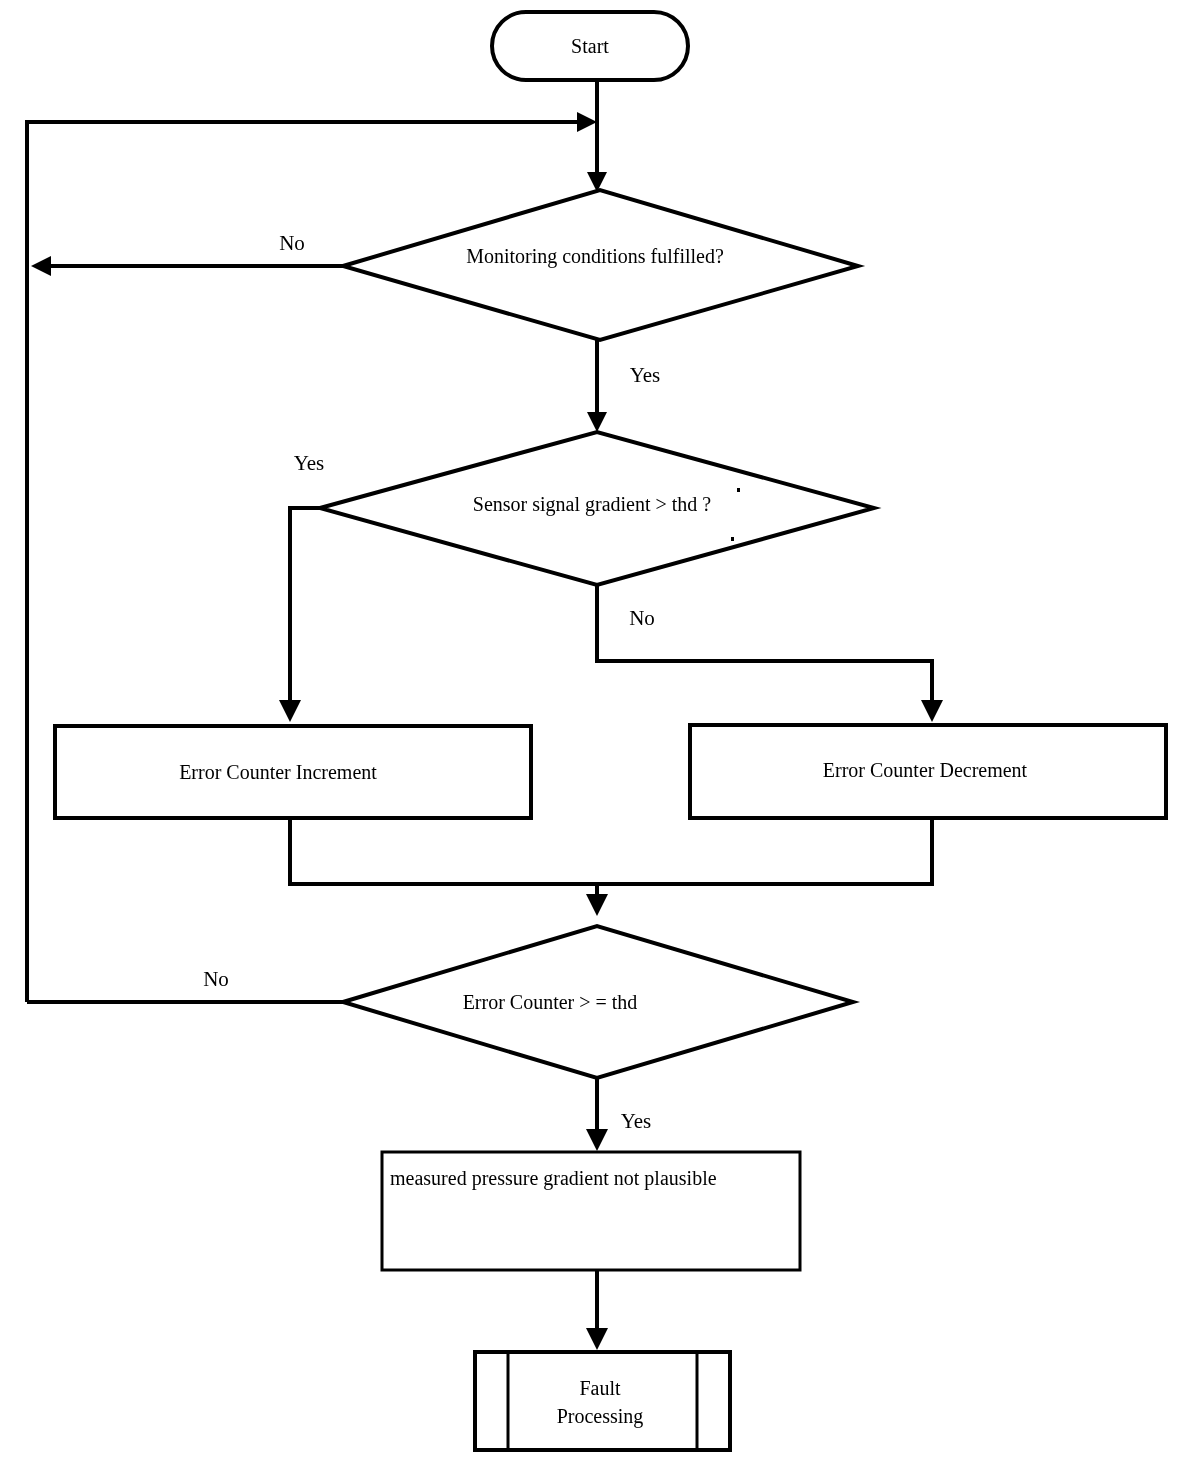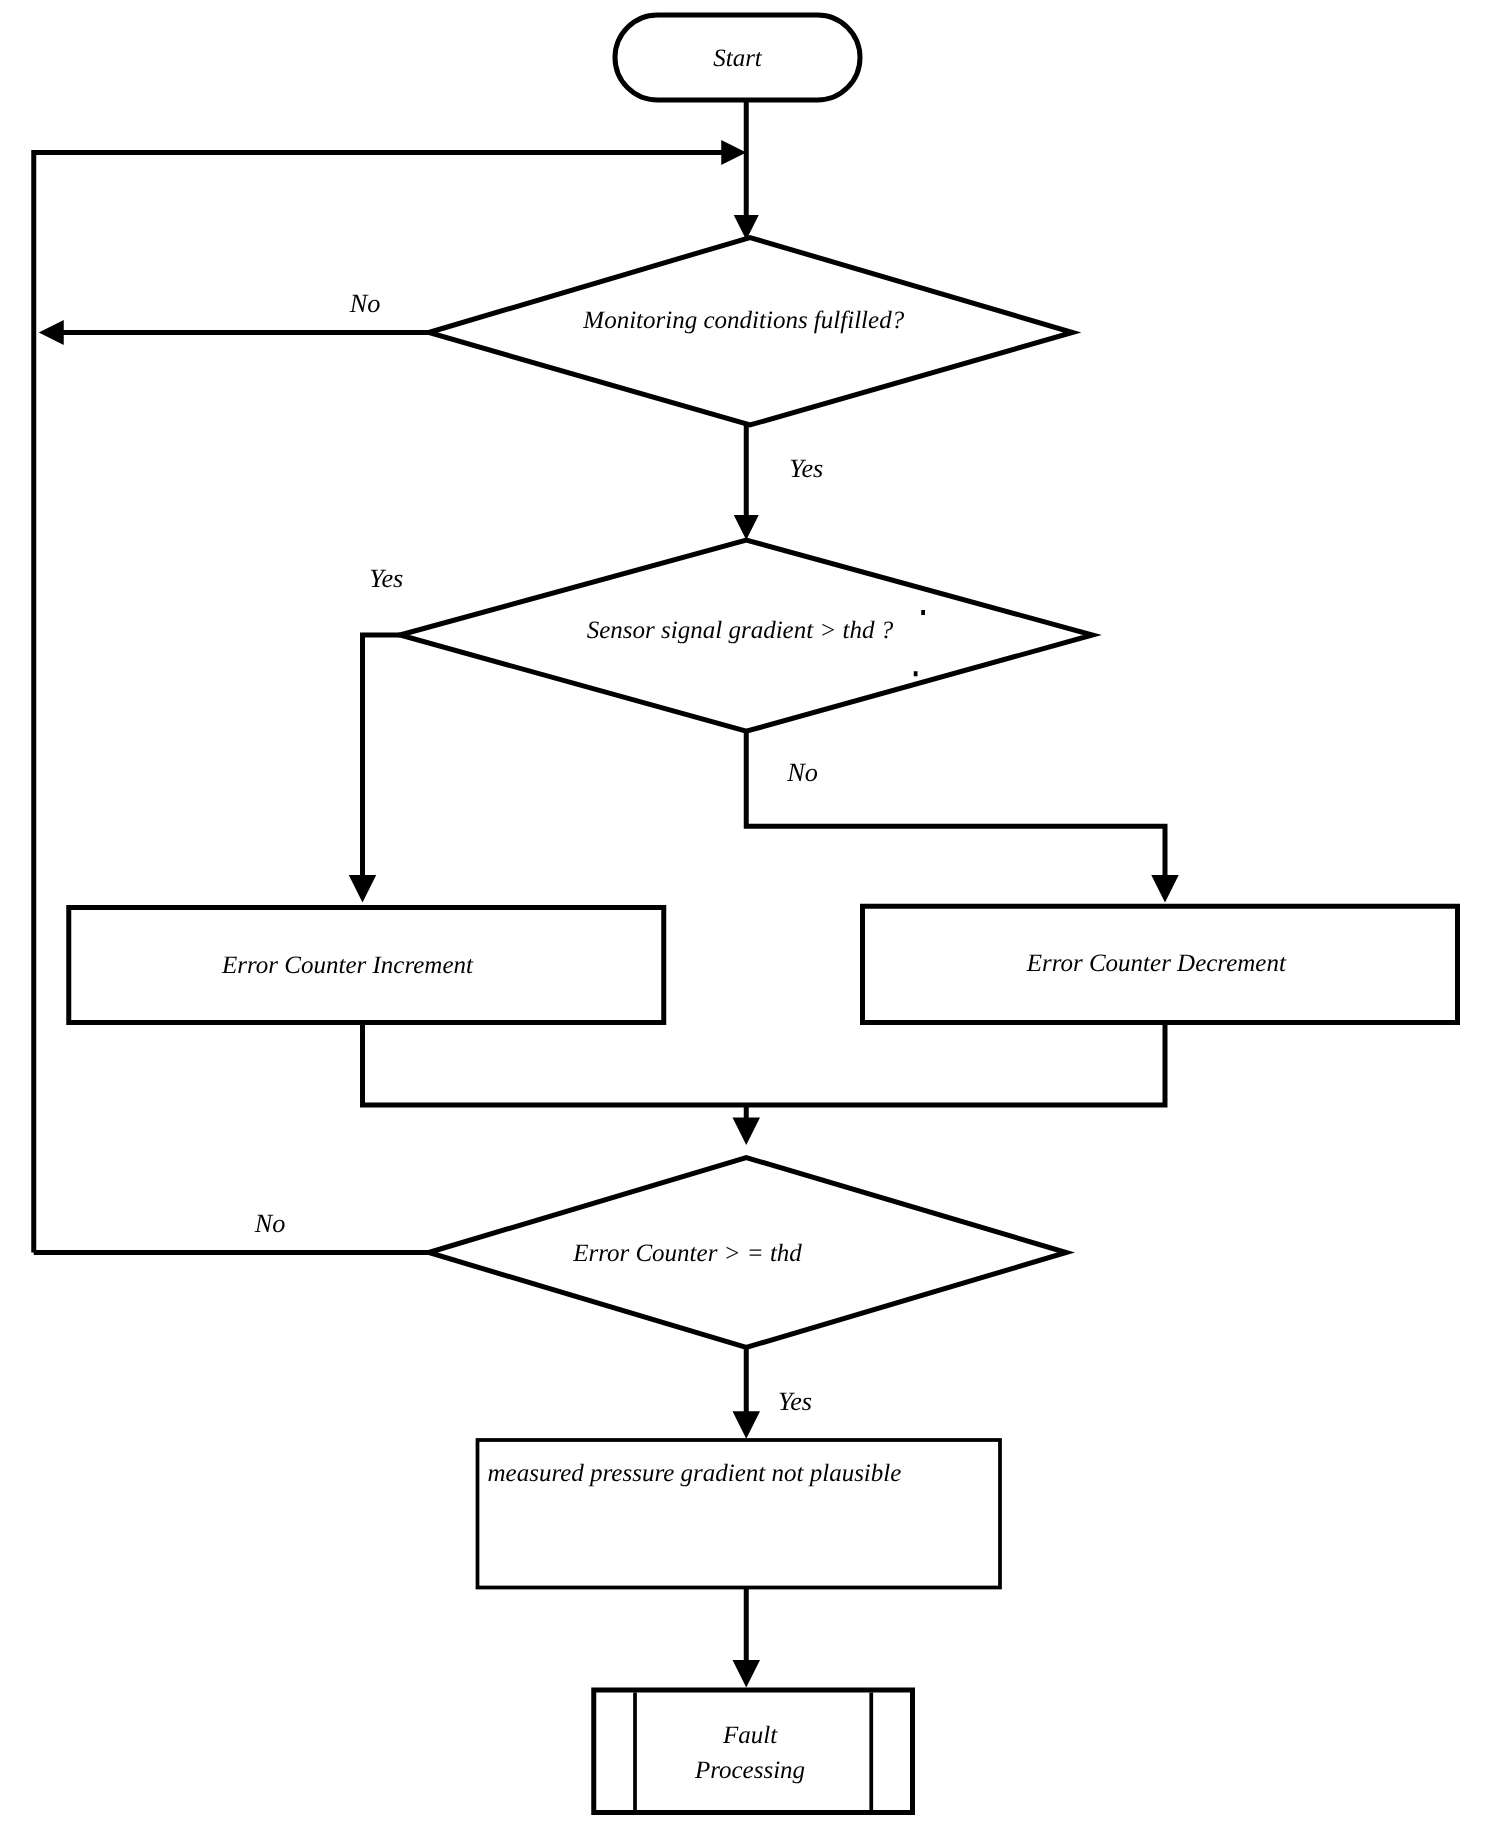--- a/index.html
+++ b/index.html
@@ -10,21 +10,20 @@
   body {
     width: 1200px;
     height: 1464px;
     font-family: "Liberation Serif", "DejaVu Serif", serif;
     overflow: hidden;
   }
   #flowchart-root {
     position: relative;
     width: 1200px;
     height: 1464px;
-    font-style: italic;
   }
   svg#flow-svg {
     display: block;
     width: 1200px;
     height: 1464px;
   }
   .shape-outline {
     fill: #ffffff;
     stroke: #000000;
     stroke-width: 4;

